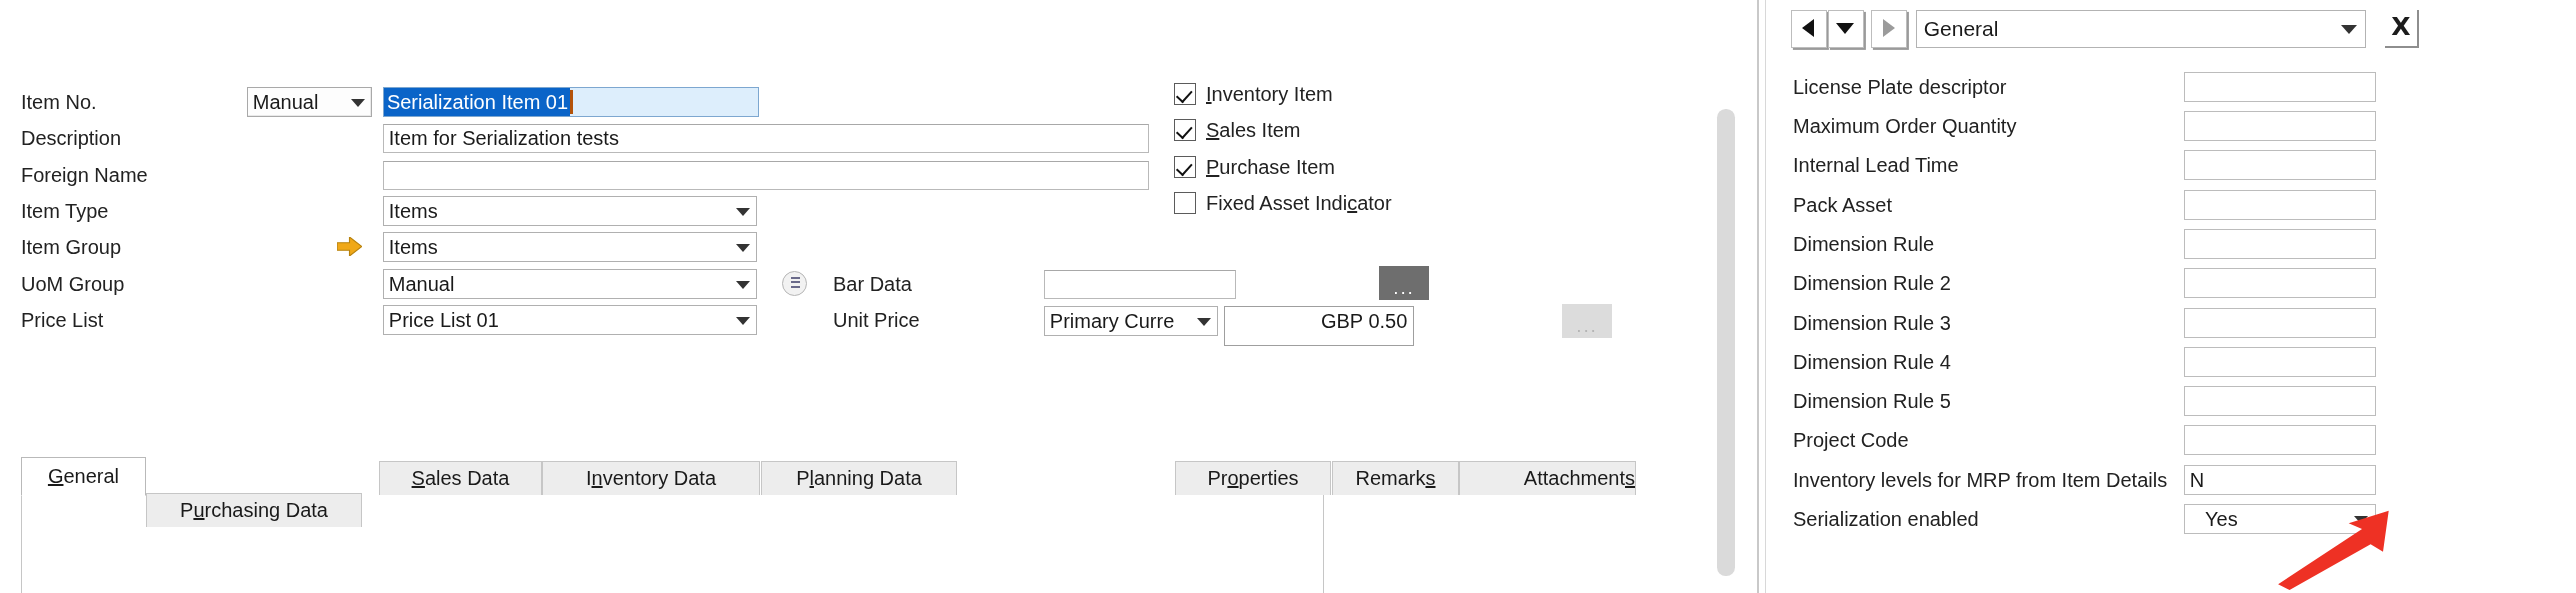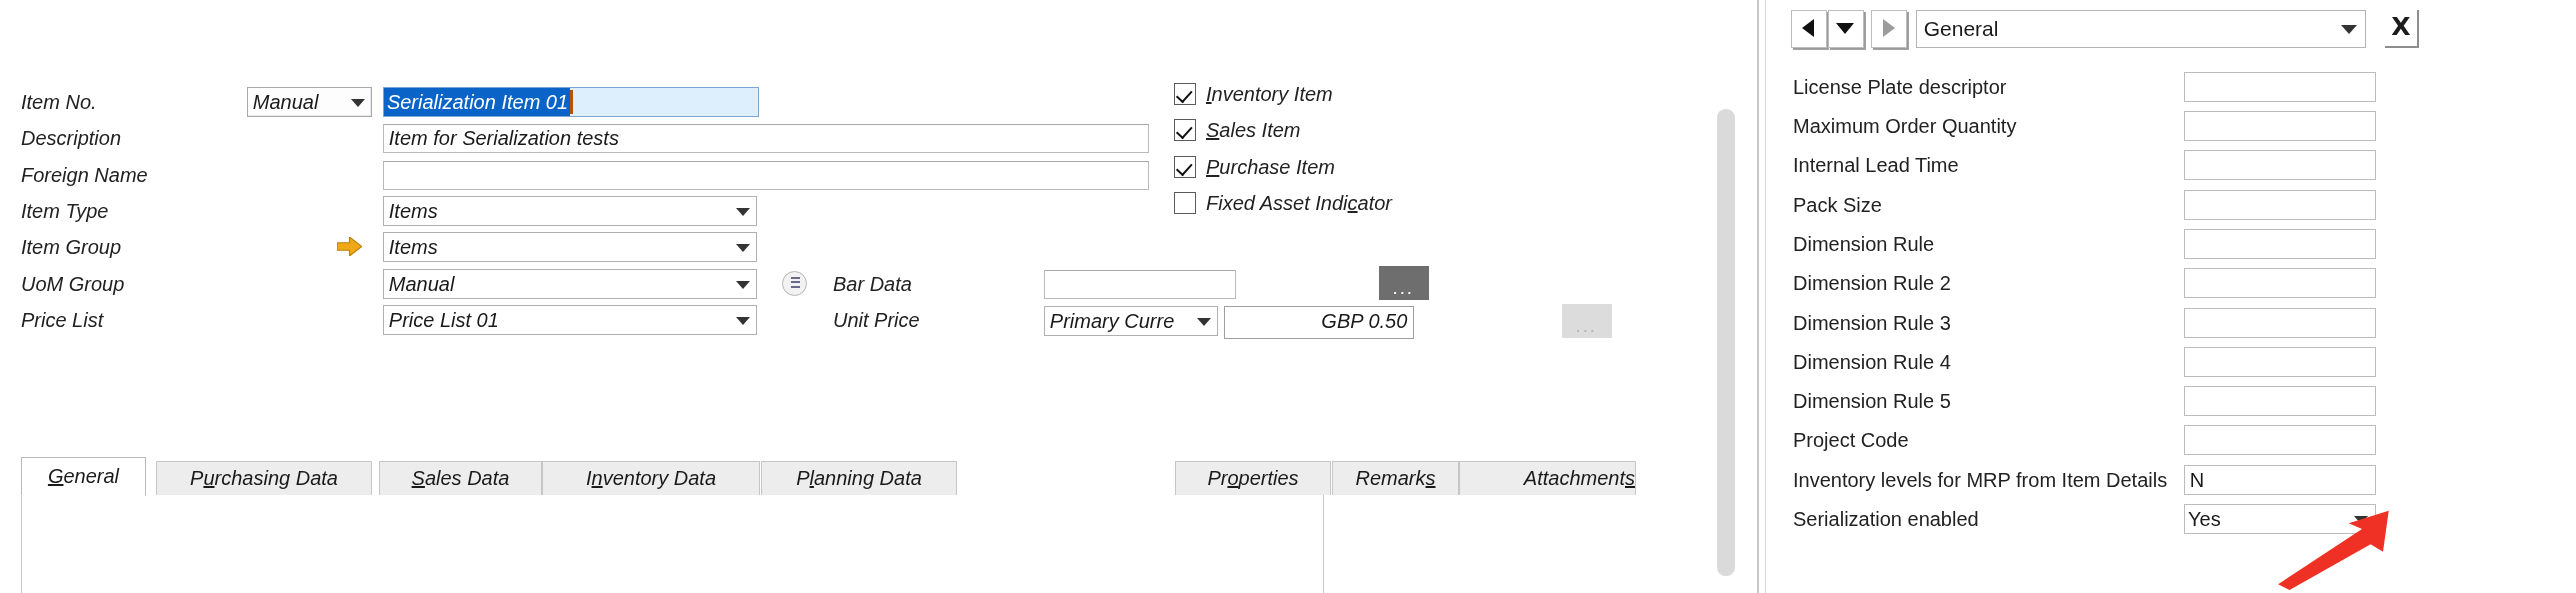--- a/index.html
+++ b/index.html
@@ -35,21 +35,21 @@
   #btn-max{left:1619px;}
   #btn-close{left:1680px;}
   #btn-min .glyph{position:absolute;left:6.7px;top:25px;width:26px;height:4.8px;background:#5a5a5a;}
   #btn-max .glyph{position:absolute;left:7.7px;top:5.7px;width:24px;height:24px;border:2.9px solid #5a5a5a;background:#f7f7f7;}
   #btn-close .glyph{
     position:absolute;left:3.8px;top:2.9px;width:31px;height:31px;color:#3c3c3c;
     font-size:29px;line-height:31px;text-align:center;font-weight:bold;font-family:"DejaVu Sans",sans-serif;
   }
 
   
-  #form-area{position:absolute;left:0;top:59px;width:1753px;height:535px;font-style:italic;}
+  #form-area{position:absolute;left:0;top:59px;width:1753px;height:535px;}
 
   .frow{position:absolute;left:0;height:33px;}
   .flabel{
     position:absolute;left:21px;top:0;
     font-size:20px;color:#222;white-space:nowrap;line-height:33px;
   }
 
   
   .tinput{
     position:absolute;height:29px;box-sizing:border-box;
@@ -117,21 +117,21 @@
     font-size:19px;line-height:17px;text-align:center;color:#ffffff;
     letter-spacing:1.9px;
   }
   #btn-barcode-browse{background:#6e6e6e;}
   #btn-barcode-browse span{position:absolute;left:0;right:0;bottom:3.8px;}
   #btn-unitprice-browse{background:#dcdcdc;color:#b5b5b5;}
   #btn-unitprice-browse span{position:absolute;left:0;right:0;bottom:3.8px;}
 
   
   #input-unitprice{
-    position:absolute;box-sizing:border-box;height:33px;
+    position:absolute;box-sizing:border-box;height:40px;
     background:#ffffff;border:1px solid #9f9f9f;
     font-size:20px;line-height:28px;padding:0 5.7px;text-align:right;color:#1a1a1a;white-space:nowrap;
   }
 
   
   #tabstrip{position:absolute;left:21px;top:398px;width:1303px;height:38px;}
   .tab{
     position:absolute;top:3.8px;height:34px;box-sizing:border-box;
     background:#ededed;border:1px solid #c6c6c6;border-bottom:none;
     font-size:20px;line-height:33px;text-align:center;color:#1a1a1a;white-space:nowrap;
@@ -202,21 +202,21 @@
     position:absolute;left:21px;top:0;font-size:20px;line-height:31px;white-space:nowrap;color:#222;
   }
   .rinput{
     position:absolute;left:412px;top:0;width:192px;height:30px;box-sizing:border-box;
     background:#ffffff;border:1px solid #bcbcbc;
     font-size:20px;line-height:28px;padding:0 4.8px;color:#1a1a1a;white-space:nowrap;overflow:hidden;
   }
   .rcombo{
     position:absolute;left:412px;top:0;width:192px;height:30px;box-sizing:border-box;
     background:#ffffff;border:1px solid #bcbcbc;
-    font-size:20px;line-height:28px;padding:0 27px 0 3px;color:#1a1a1a;white-space:nowrap;overflow:hidden;
+    font-size:20px;line-height:28px;padding:0 27px 0 20px;color:#1a1a1a;white-space:nowrap;overflow:hidden;
   }
   .rcombo .caret{
     position:absolute;right:6.7px;top:50%;margin-top:-2.9px;
     width:0;height:0;border-left:7.7px solid transparent;border-right:7.7px solid transparent;border-top:8.6px solid #333;
   }
 
   
   #annotation-arrow{
     position:absolute;left:2270px;top:508px;width:144px;height:82px;pointer-events:none;
   }
@@ -323,21 +323,21 @@
         <div class="cblabel"><span class="mn">P</span><span>urchase Item</span></div>
       </div>
       <div class="cbrow" style="left:1174px;top:130px;">
         <div class="cbbox"></div>
         <div class="cblabel"><span>Fixed Asset Indi</span><span class="mn">c</span><span>ator</span></div>
       </div>
 
       <div id="tabpanel"></div>
       <div id="tabstrip">
         <div class="tab active" style="left:0px;width:125px;"><span class="mn">G</span><span>eneral</span></div>
-        <div class="tab" style="left:135px;width:216px;"><span>P</span><span class="mn">u</span><span>rchasing Data</span></div>
+        <div class="tab" style="left:125px;width:216px;margin-top:32px;"><span>P</span><span class="mn">u</span><span>rchasing Data</span></div>
         <div class="tab" style="left:358px;width:163px;"><span class="mn">S</span><span>ales Data</span></div>
         <div class="tab" style="left:521px;width:218px;"><span>I</span><span class="mn">n</span><span>ventory Data</span></div>
         <div class="tab" style="left:740px;width:196px;"><span>P</span><span class="mn">l</span><span>anning Data</span></div>
         <div class="tab" style="left:1154px;width:156px;"><span>Pr</span><span class="mn">o</span><span>perties</span></div>
         <div class="tab" style="left:1311px;width:127px;"><span>Remark</span><span class="mn">s</span></div>
         <div class="tab" style="left:1438px;width:177px;text-align:right;"><span>Attachment</span><span class="mn">s</span></div>
       </div>
 
     </div>
 
@@ -376,21 +376,21 @@
     </div>
     <div class="rrow" style="top:111px;">
       <div class="rlabel">Maximum Order Quantity</div>
       <div class="rinput"></div>
     </div>
     <div class="rrow" style="top:150px;">
       <div class="rlabel">Internal Lead Time</div>
       <div class="rinput"></div>
     </div>
     <div class="rrow" style="top:190px;">
-      <div class="rlabel">Pack Size</div>
+      <div class="rlabel">Pack Asset</div>
       <div class="rinput"></div>
     </div>
     <div class="rrow" style="top:229px;">
       <div class="rlabel">Dimension Rule</div>
       <div class="rinput"></div>
     </div>
     <div class="rrow" style="top:268px;">
       <div class="rlabel">Dimension Rule 2</div>
       <div class="rinput"></div>
     </div>

